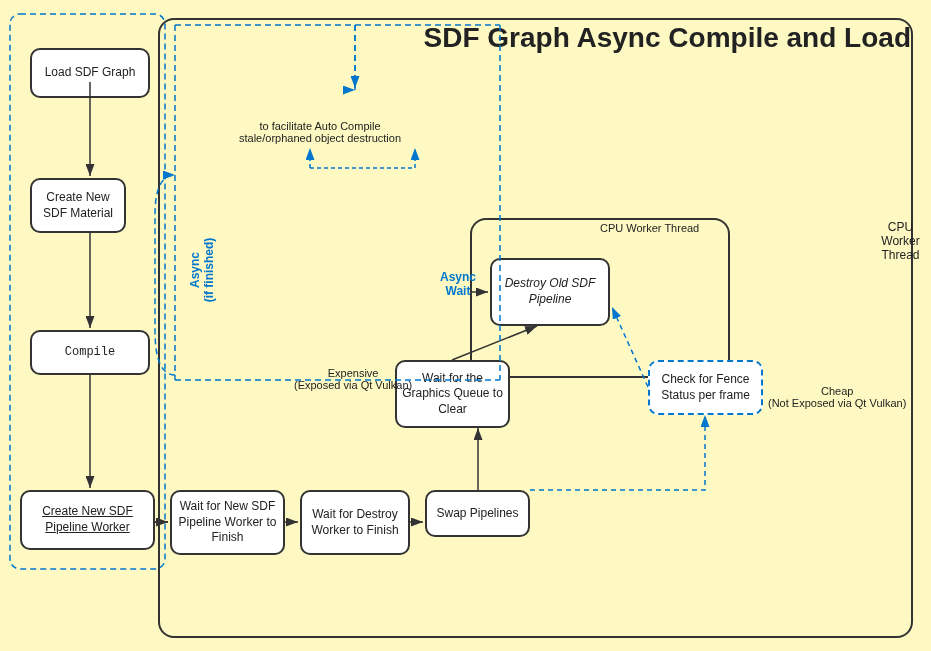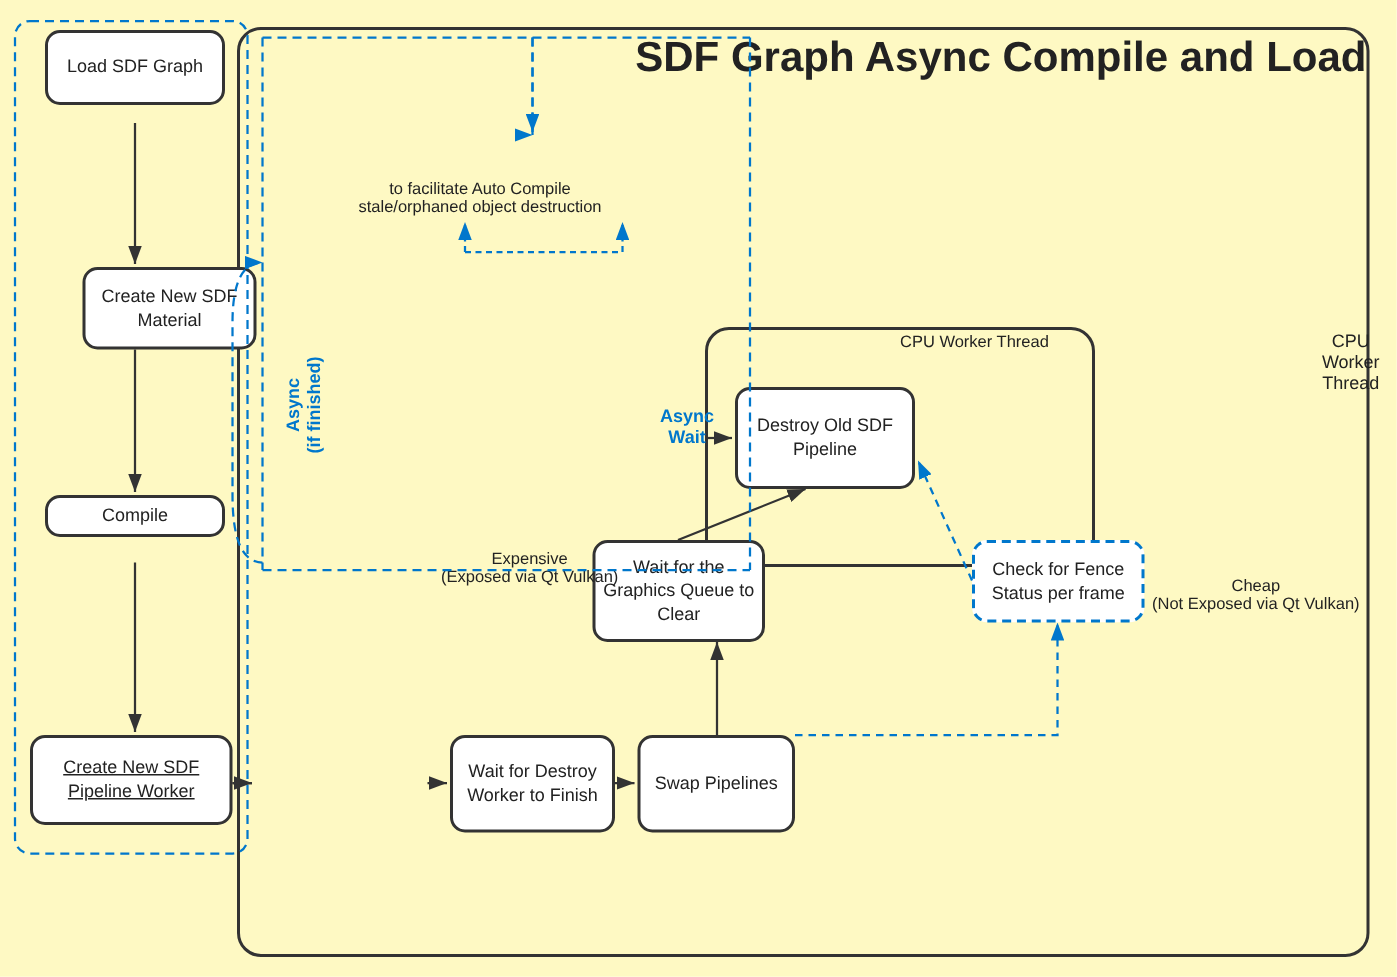--- a/index.html
+++ b/index.html
@@ -94,55 +94,60 @@
   <div class="region-label" style="left:870px; top:220px; font-size:12px;">CPU
 Worker
 Thread</div>
 
   <div class="region-box" style="left:470px; top:218px; width:260px; height:160px; border-color:#333;">
   </div>
   <div class="region-label" style="left:600px; top:222px; font-size:11px;">CPU
 Worker
 Thread</div>
 
-  <div class="box" style="left:30px; top:20px; width:120px; height:50px;">
+  <div class="box" style="left:30px; top:48px; width:120px; height:50px;">
     <span>Load SDF Graph</span>
   </div>
 
-  <div class="box" style="left:30px; top:178px; width:116px; height:55px;margin-left:25px;">
+  <div class="box" style="left:30px; top:178px; width:96px; height:55px;">
     <span>Create New SDF
 Material</span>
   </div>
 
-  <div class="box" style="left:30px; top:330px; width:120px; height:28px;">
+  <div class="box" style="left:30px; top:330px; width:120px; height:45px;font-family:Liberation Mono, monospace;">
     <span>Compile</span>
   </div>
 
   <div class="box" style="left:20px; top:490px; width:135px; height:60px;text-decoration:underline;">
     <span>Create New SDF
 Pipeline Worker</span>
   </div>
 
+  <div class="box" style="left:170px; top:490px; width:115px; height:65px;">
+    <span>Wait for New SDF
+Pipeline Worker to
+Finish</span>
+  </div>
 
   <div class="box" style="left:300px; top:490px; width:110px; height:65px;">
     <span>Wait for Destroy
 Worker to Finish</span>
   </div>
 
-  <div class="box" style="left:425px; top:490px; width:105px; height:65px;">
+  <div class="box" style="left:425px; top:490px; width:105px; height:47px;">
     <span>Swap Pipelines</span>
   </div>
 
   <div class="box" style="left:395px; top:360px; width:115px; height:68px;">
     <span>Wait for the
 Graphics Queue
 to Clear</span>
   </div>
 
-  <div class="box" style="left:490px; top:258px; width:120px; height:68px;">
+  <div class="box" style="left:490px; top:258px; width:120px; height:68px;font-style:italic;">
     <span>Destroy Old SDF
 Pipeline</span>
   </div>
 
   <div class="box box-dashed" style="left:648px; top:360px; width:115px; height:55px;">
     <span>Check for Fence
 Status per frame</span>
   </div>
 
   <div class="label-text" style="left:220px; top:120px; width:200px; white-space:pre-line;">to facilitate Auto Compile

